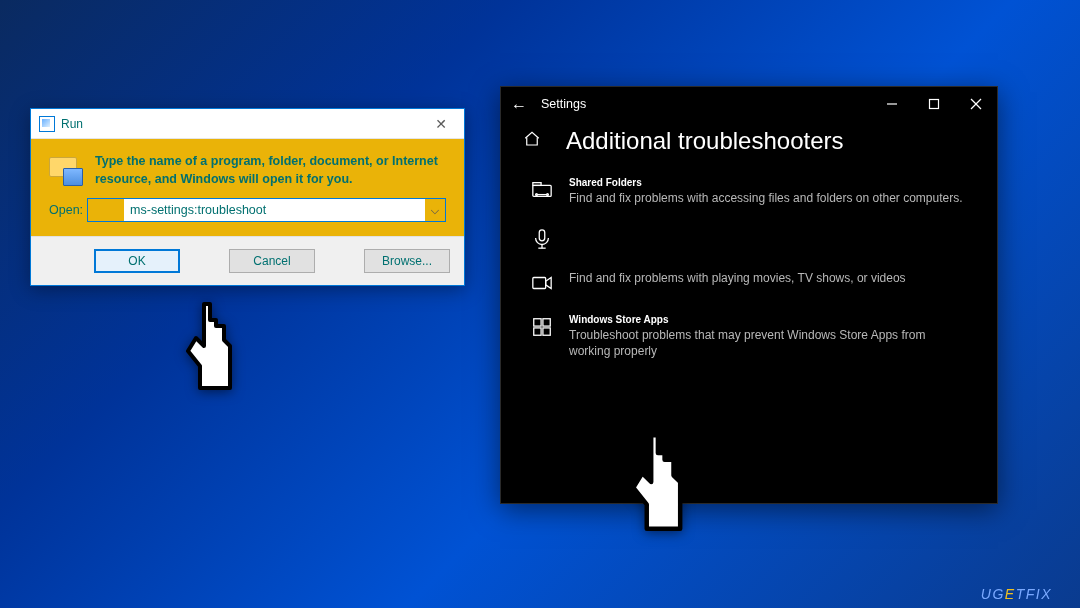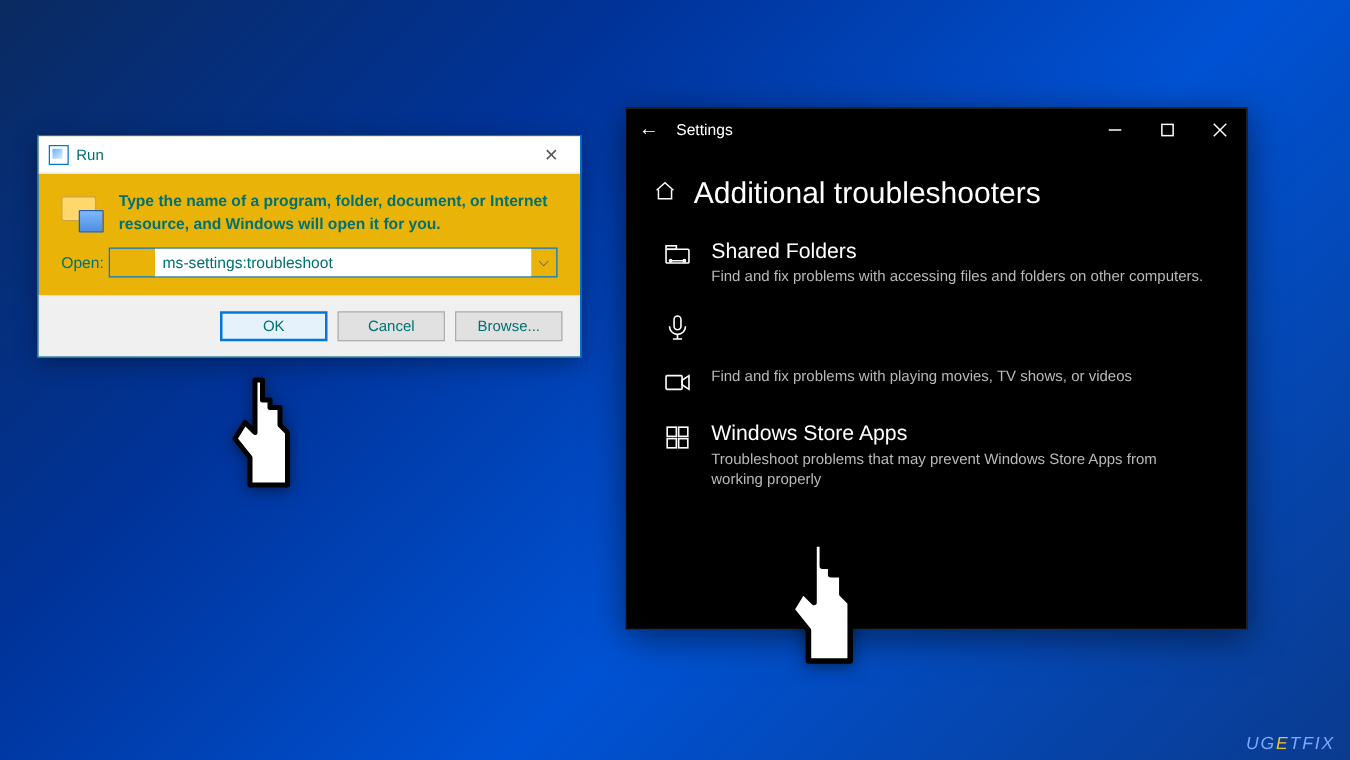--- a/index.html
+++ b/index.html
@@ -124,20 +124,21 @@
     gap: 8px;
   }
   .run-buttons button {
     width: 86px;
     height: 24px;
     background: #e1e1e1;
     border: 1px solid #adadad;
     color: #007070;
     font-size: 12px;
     font-family:inherit;
+    margin-left:41px;
   }
   .run-buttons button.ok {
     border: 2px solid #0078d7;
     background: #e5f1fb;
   }
   
   .settings-window {
     position: absolute;
     left: 500px;
     top: 86px;
@@ -158,43 +159,43 @@
     width: 24px; font-size:16px; color:#fff;
   }
   .settings-titlebar .title {
     font-size: 12.5px;
     margin-left: 6px;
   }
   .settings-titlebar .spacer{flex:1;}
   .winctl{width:42px;height:34px;display:flex;align-items:center;justify-content:center;font-size:12px;}
   .winctl svg{width:12px;height:12px;}
   .settings-content{padding:0 22px;}
-  .page-title-row{display:flex;align-items:center;gap:14px;margin:20px 0 14px 0;}
+  .page-title-row{display:flex;align-items:center;gap:25px;margin:6px 0 14px 0;}
   .home-icon svg{width:18px;height:18px;}
   .page-title{font-size:24px;font-weight:400;}
   .ts-item{
     display:flex;gap:14px;
     padding:8px 6px;
     margin-bottom:4px;
   }
   .ts-item .ts-icon{
     width:26px;flex-shrink:0;display:flex;justify-content:center;padding-top:2px;
   }
   .ts-item .ts-icon svg{width:22px;height:22px;}
-  .ts-text .ts-title{font-size:17px;font-weight:400;margin-bottom:2px;}
+  .ts-text .ts-title{font-size:10px;font-weight:700;margin-bottom:2px;}
   .ts-text .ts-desc{font-size:12px;color:#b8b8b8;line-height:1.35;}
   
   .pointer{
     position:absolute;
     pointer-events:none;
   }
   .pointer svg{filter:drop-shadow(0 2px 6px rgba(0,0,0,.5));}
   
   .watermark{
-    position:absolute;right:12px;bottom:6px;
+    position:absolute;right:28px;bottom:6px;
     color:#7aa9ff;font-size:14px;letter-spacing:1.5px;
     font-style:italic;
   }
   .watermark .accent{color:#f0c020;}
 </style>
 </head>
 <body>
 
 <div class="win-logo">
   <div></div>

